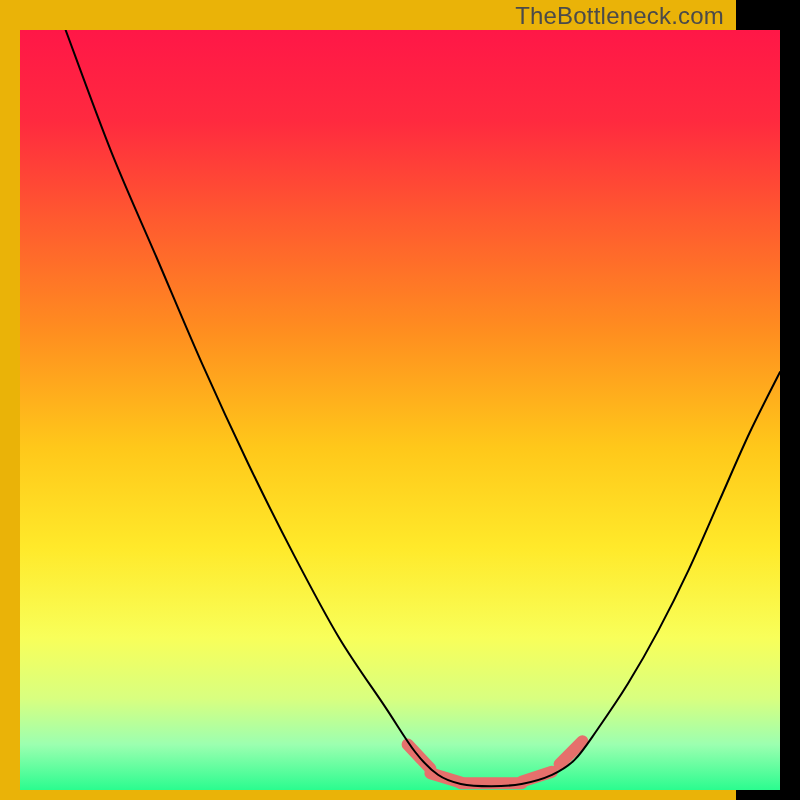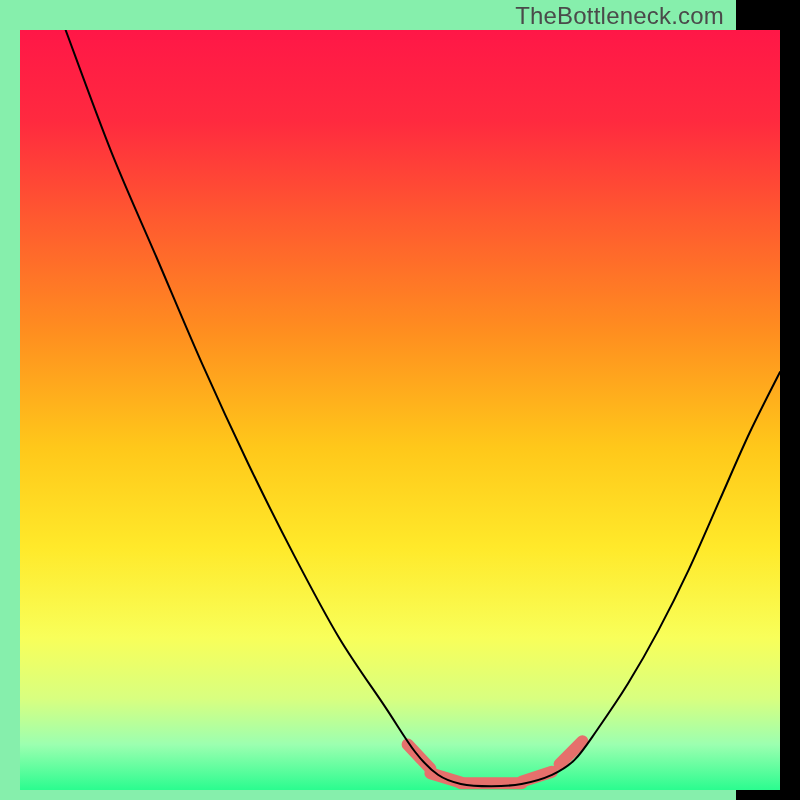--- a/index.html
+++ b/index.html
@@ -8,21 +8,21 @@
     width: 800px;
     height: 800px;
     background: #000;
     overflow: hidden;
     font-family: Arial, Helvetica, sans-serif;
   }
   .frame {
     position: relative;
     width: 736px;
     height: 800px;
-    background: #86efac;
+    background: #eab308;
   }
   .watermark {
     position: absolute;
     top: 2px;
     right: 12px;
     color: #4a4a4a;
     font-size: 24px;
     font-weight: 500;
     letter-spacing: 0.2px;
     z-index: 5;

